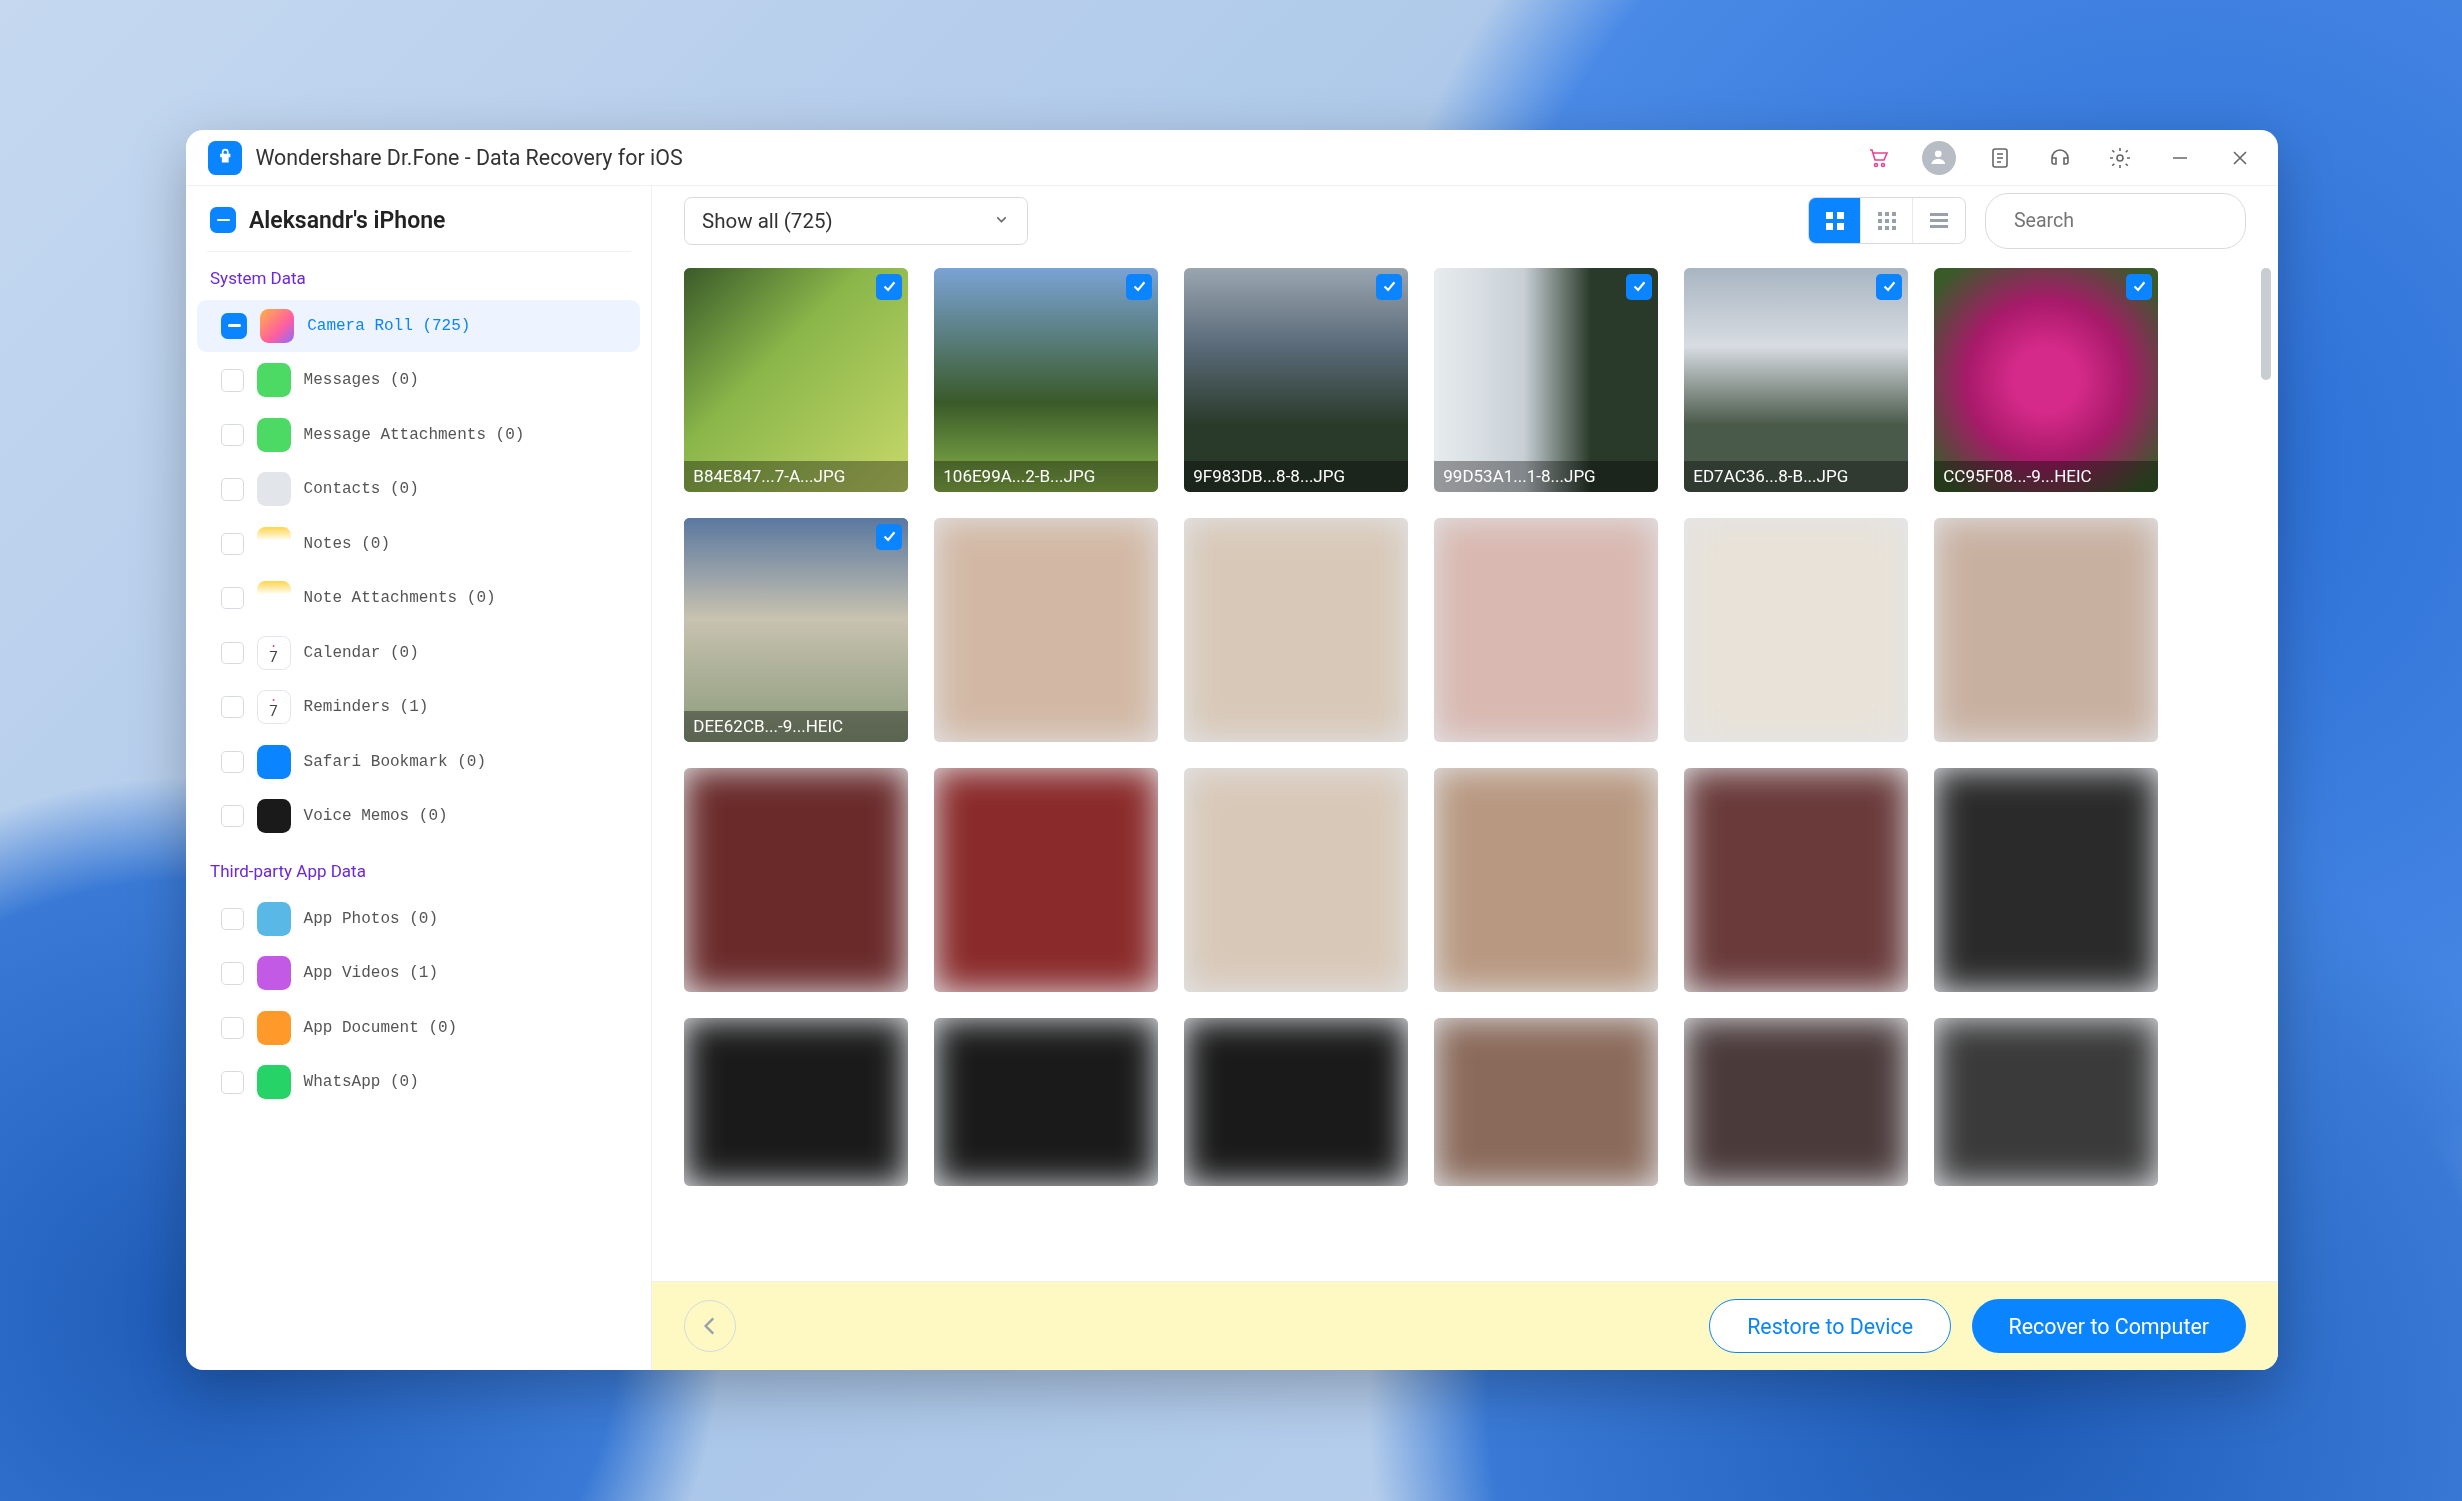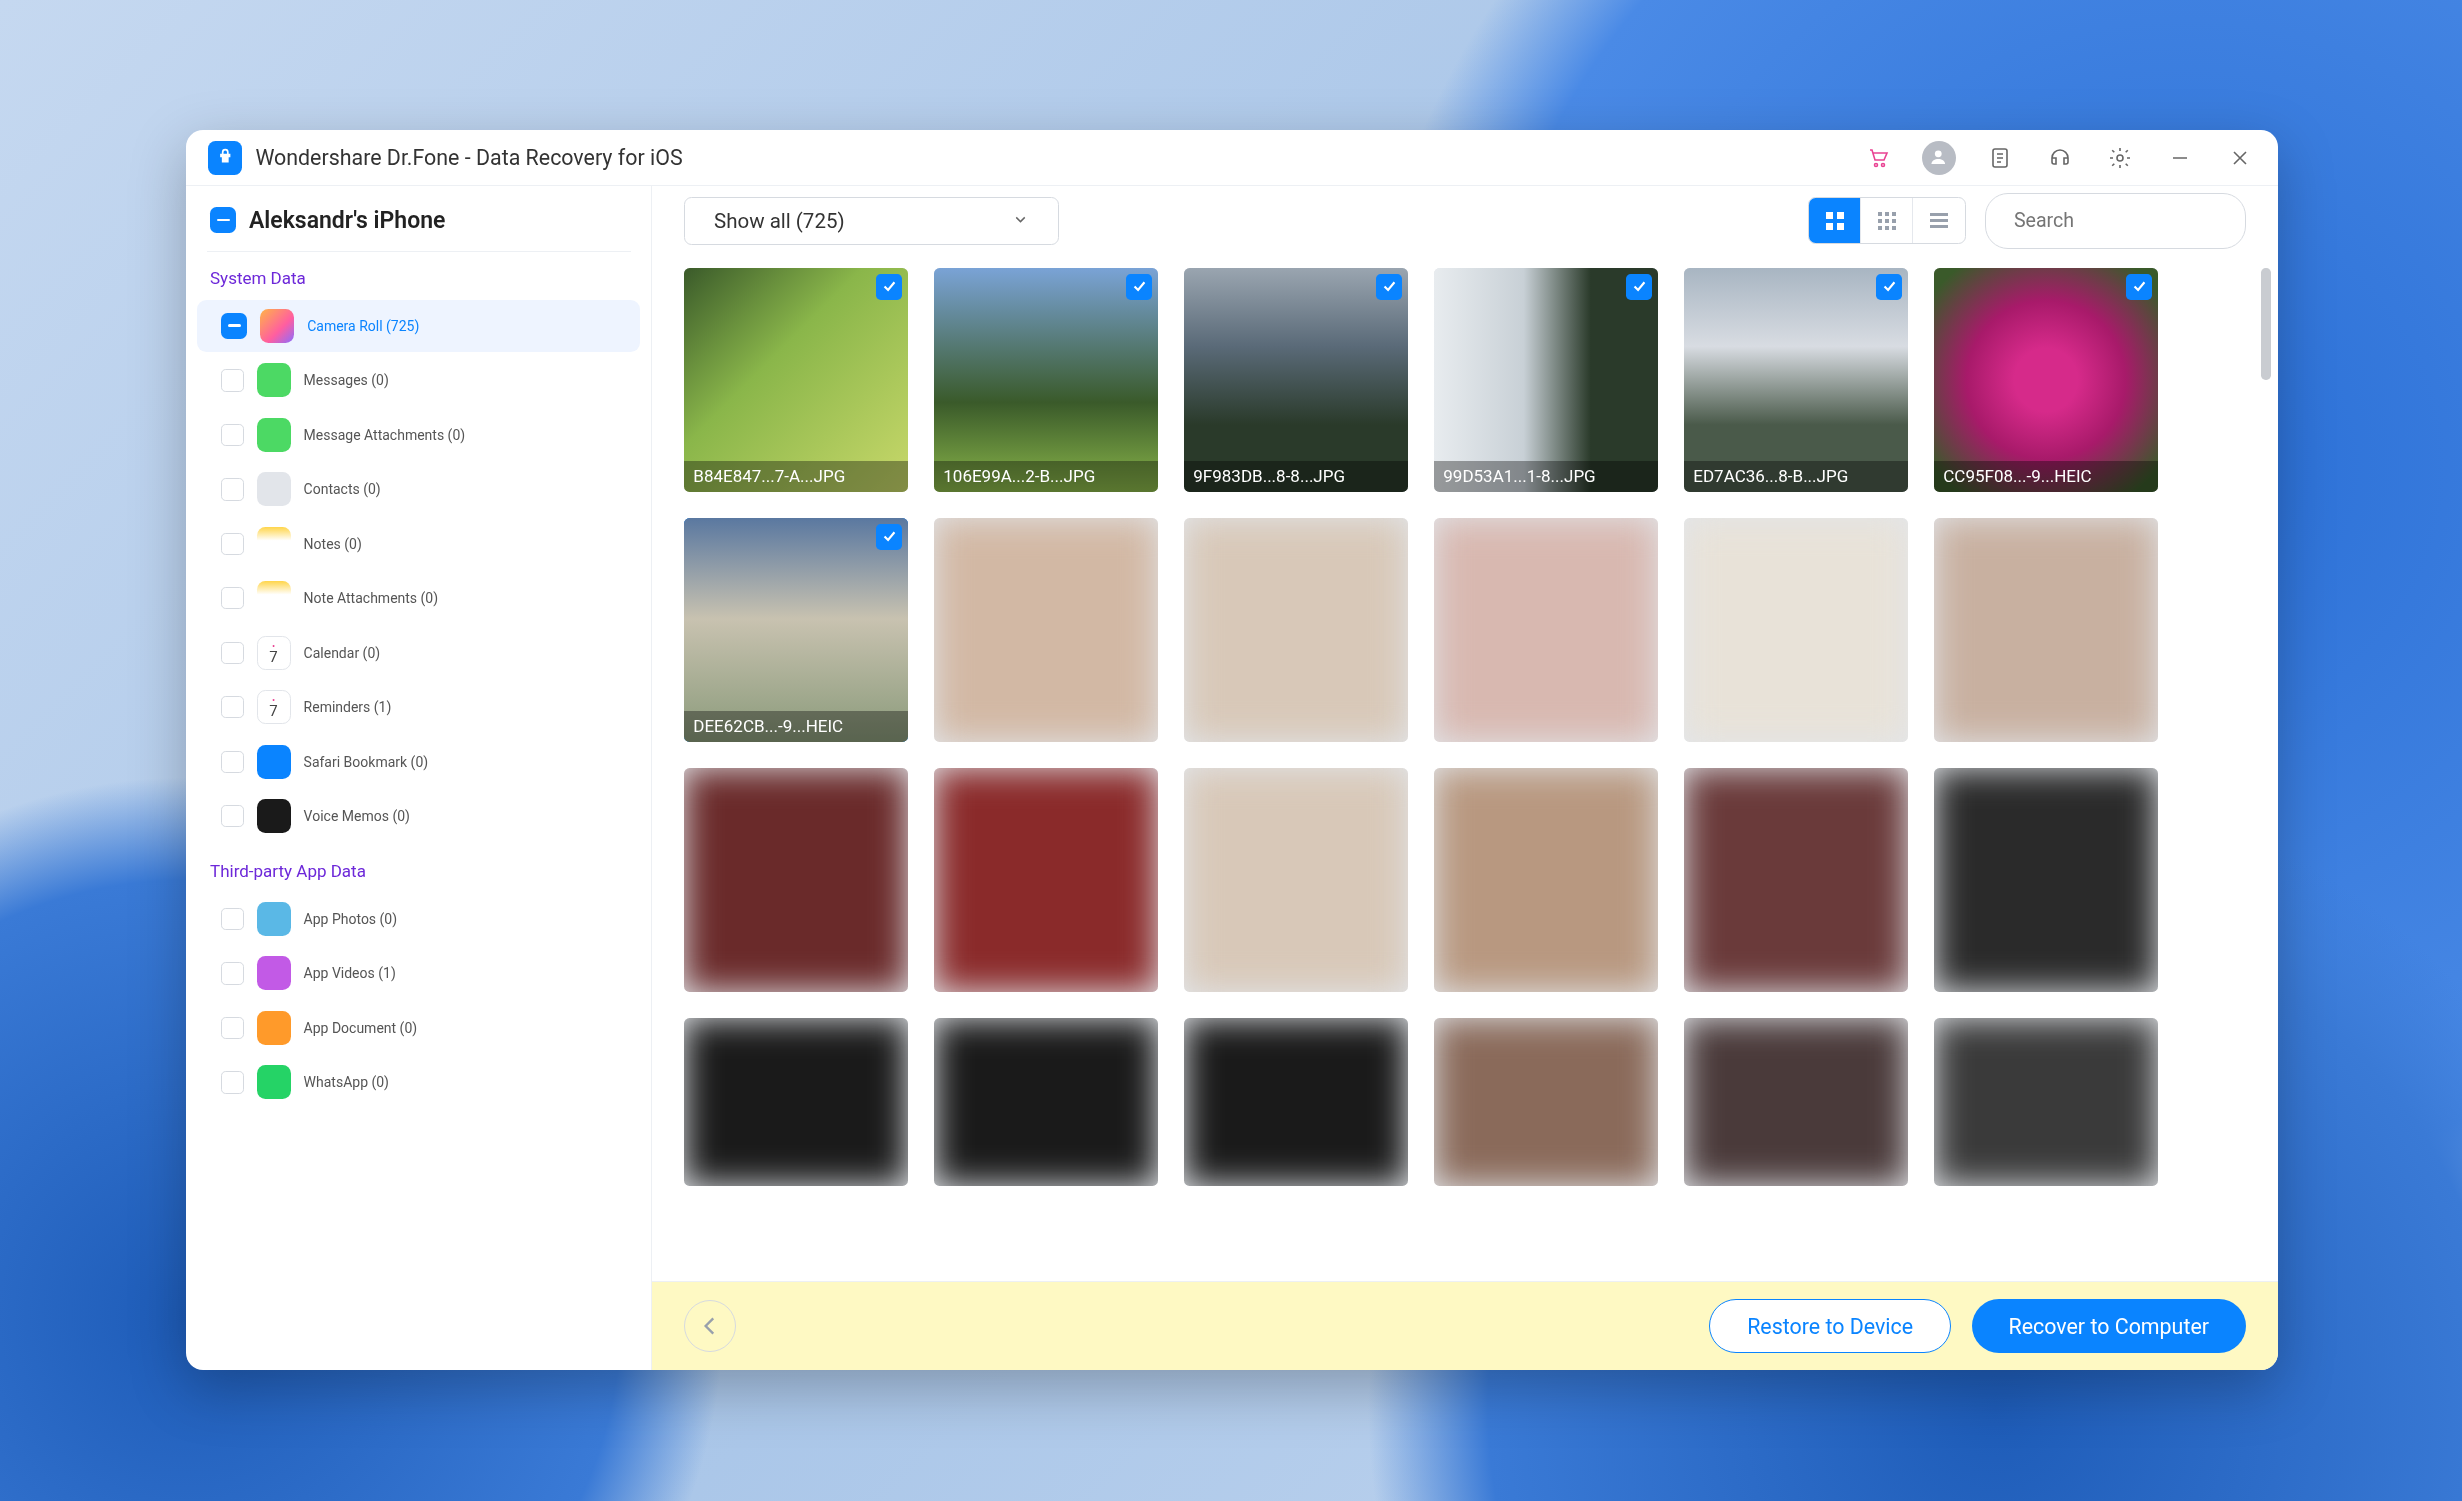--- a/index.html
+++ b/index.html
@@ -57,25 +57,25 @@
 .sq-toggle { width: 26px; height: 26px; background: #0a84ff; border-radius: 6.5px; display: flex; align-items: center; justify-content: center; }
 .sq-toggle .bar { width: 13px; height: 2.8px; background: #fff; border-radius: 1.9px; }
 .device-name { font-size: 23px; font-weight: 600; color: #222; }
 .divider { height: 0.9px; background: #edf0f4; margin: 0 20.5px; }
 .section-title { font-size: 17px; color: #6d28d9; padding: 17px 24px 9.3px 24px; }
 .side-item { display: flex; align-items: center; gap: 13px; padding: 9.3px 15px 9.3px 24px; cursor: pointer; border-radius: 9.3px; margin: 1.9px 11.2px; }
 .side-item.active { background: #eef4ff; }
 .side-item.active .side-label { color: #0a84ff; }
 .chk { width: 22.4px; height: 22.4px; border: 1.9px solid #d6dae0; border-radius: 4.7px; flex-shrink: 0; }
 .si-icon { width: 34px; height: 34px; border-radius: 8.4px; display: flex; align-items: center; justify-content: center; flex-shrink: 0; font-size: 18.6px; color: #fff; }
-.side-label { font-size: 14px; color: #555; }
+.side-label { font-size: 16px; color: #555; font-family: Liberation Mono, monospace; }
 
 .main { flex: 1; display: flex; flex-direction: column; position: relative; }
 .toolbar { height: 69px; display: flex; align-items: center; padding: 0 32px; gap: 18.6px; }
-.filter-dd { width: 375px; height: 48px; border: 0.9px solid #d6dae0; border-radius: 7.5px; display: flex; align-items: center; padding: 0 29px; font-size: 20.5px; color: #333; cursor: pointer; }
+.filter-dd { width: 344px; height: 48px; border: 0.9px solid #d6dae0; border-radius: 7.5px; display: flex; align-items: center; padding: 0 17px; font-size: 20.5px; color: #333; cursor: pointer; }
 .filter-dd .chev { margin-left: auto; }
 .view-toggle { margin-left: auto; display: flex; border: 0.9px solid #d6dae0; border-radius: 7.5px; overflow: hidden; }
 .view-btn { width: 52px; height: 45px; display: flex; align-items: center; justify-content: center; border-right: 0.9px solid #e5e8ed; cursor: pointer; color: #98a0ac; }
 .view-btn:last-child { border-right: none; }
 .view-btn.active { background: #0a84ff; color: #fff; }
 .view-btn svg { width: 24px; height: 24px; fill: currentColor; }
 .search-box { width: 261px; height: 56px; border: 0.9px solid #d6dae0; border-radius: 23px; display: flex; align-items: center; padding: 0 18.6px; gap: 9.3px; }
 .search-box input { border: none; outline: none; font-size: 19.6px; color: #333; flex: 1; background: transparent; }
 .search-box svg { width: 22.4px; height: 22.4px; stroke: #98a0ac; fill: none; stroke-width: 2; }
 

